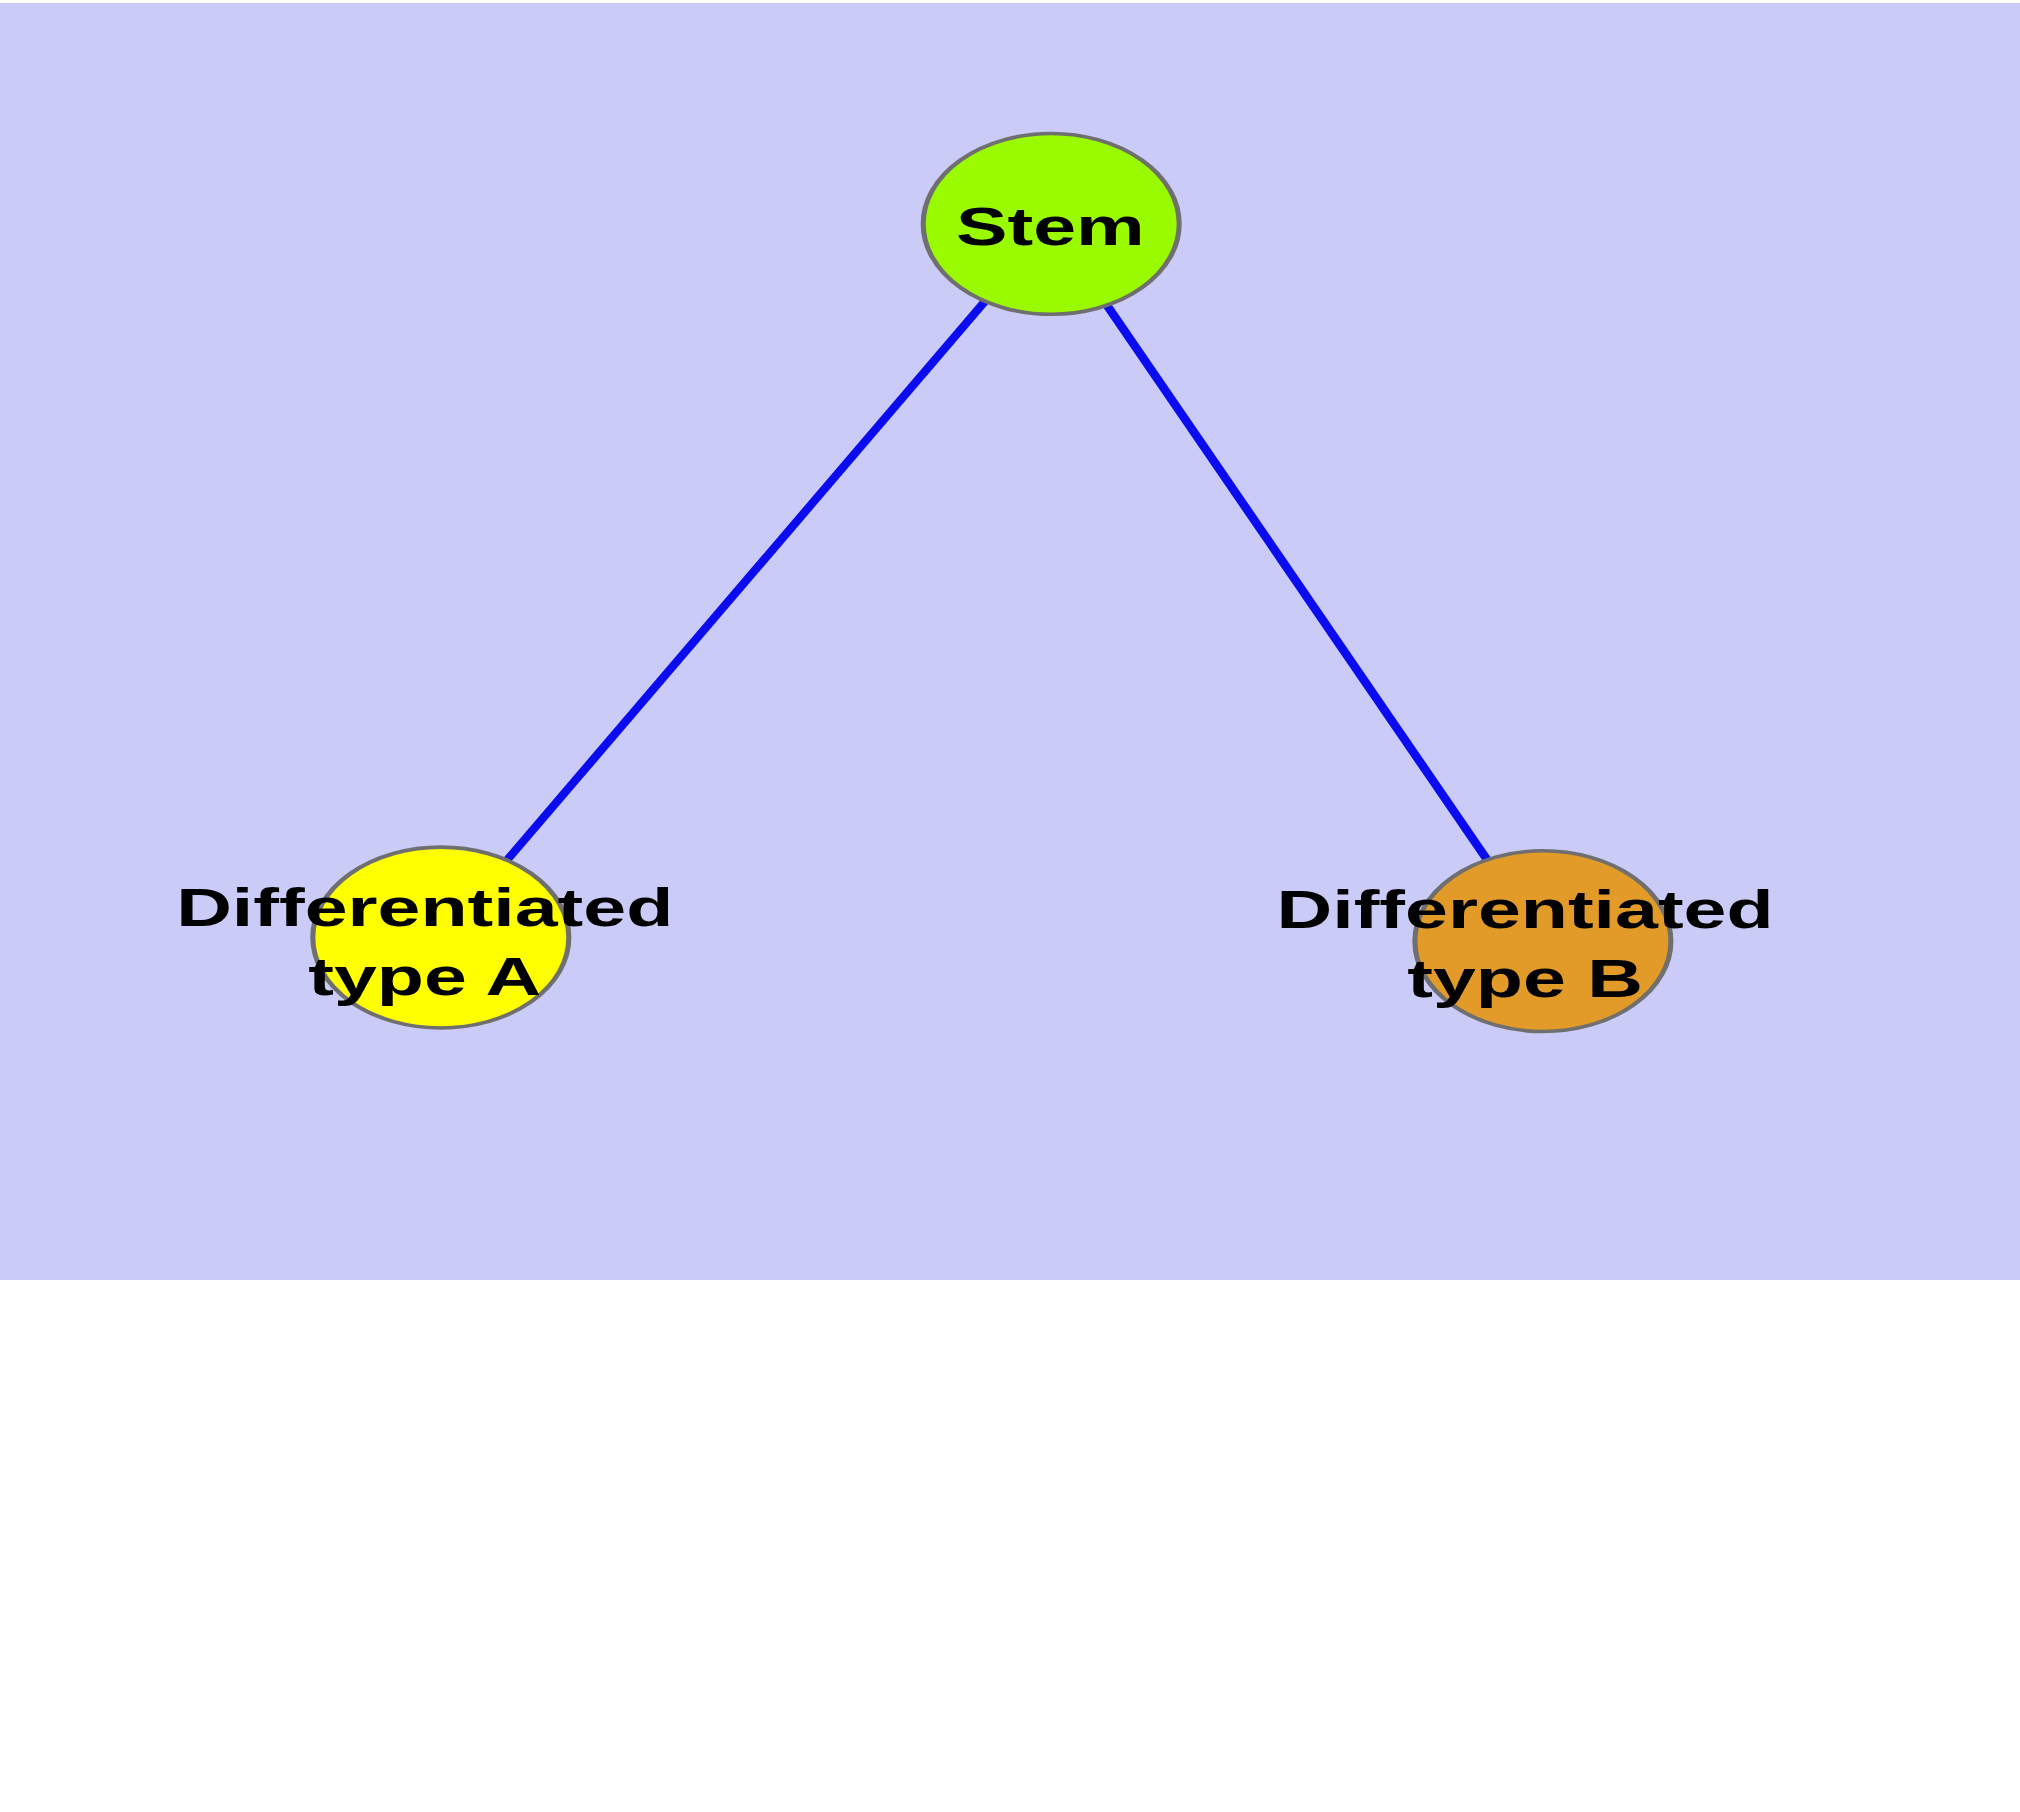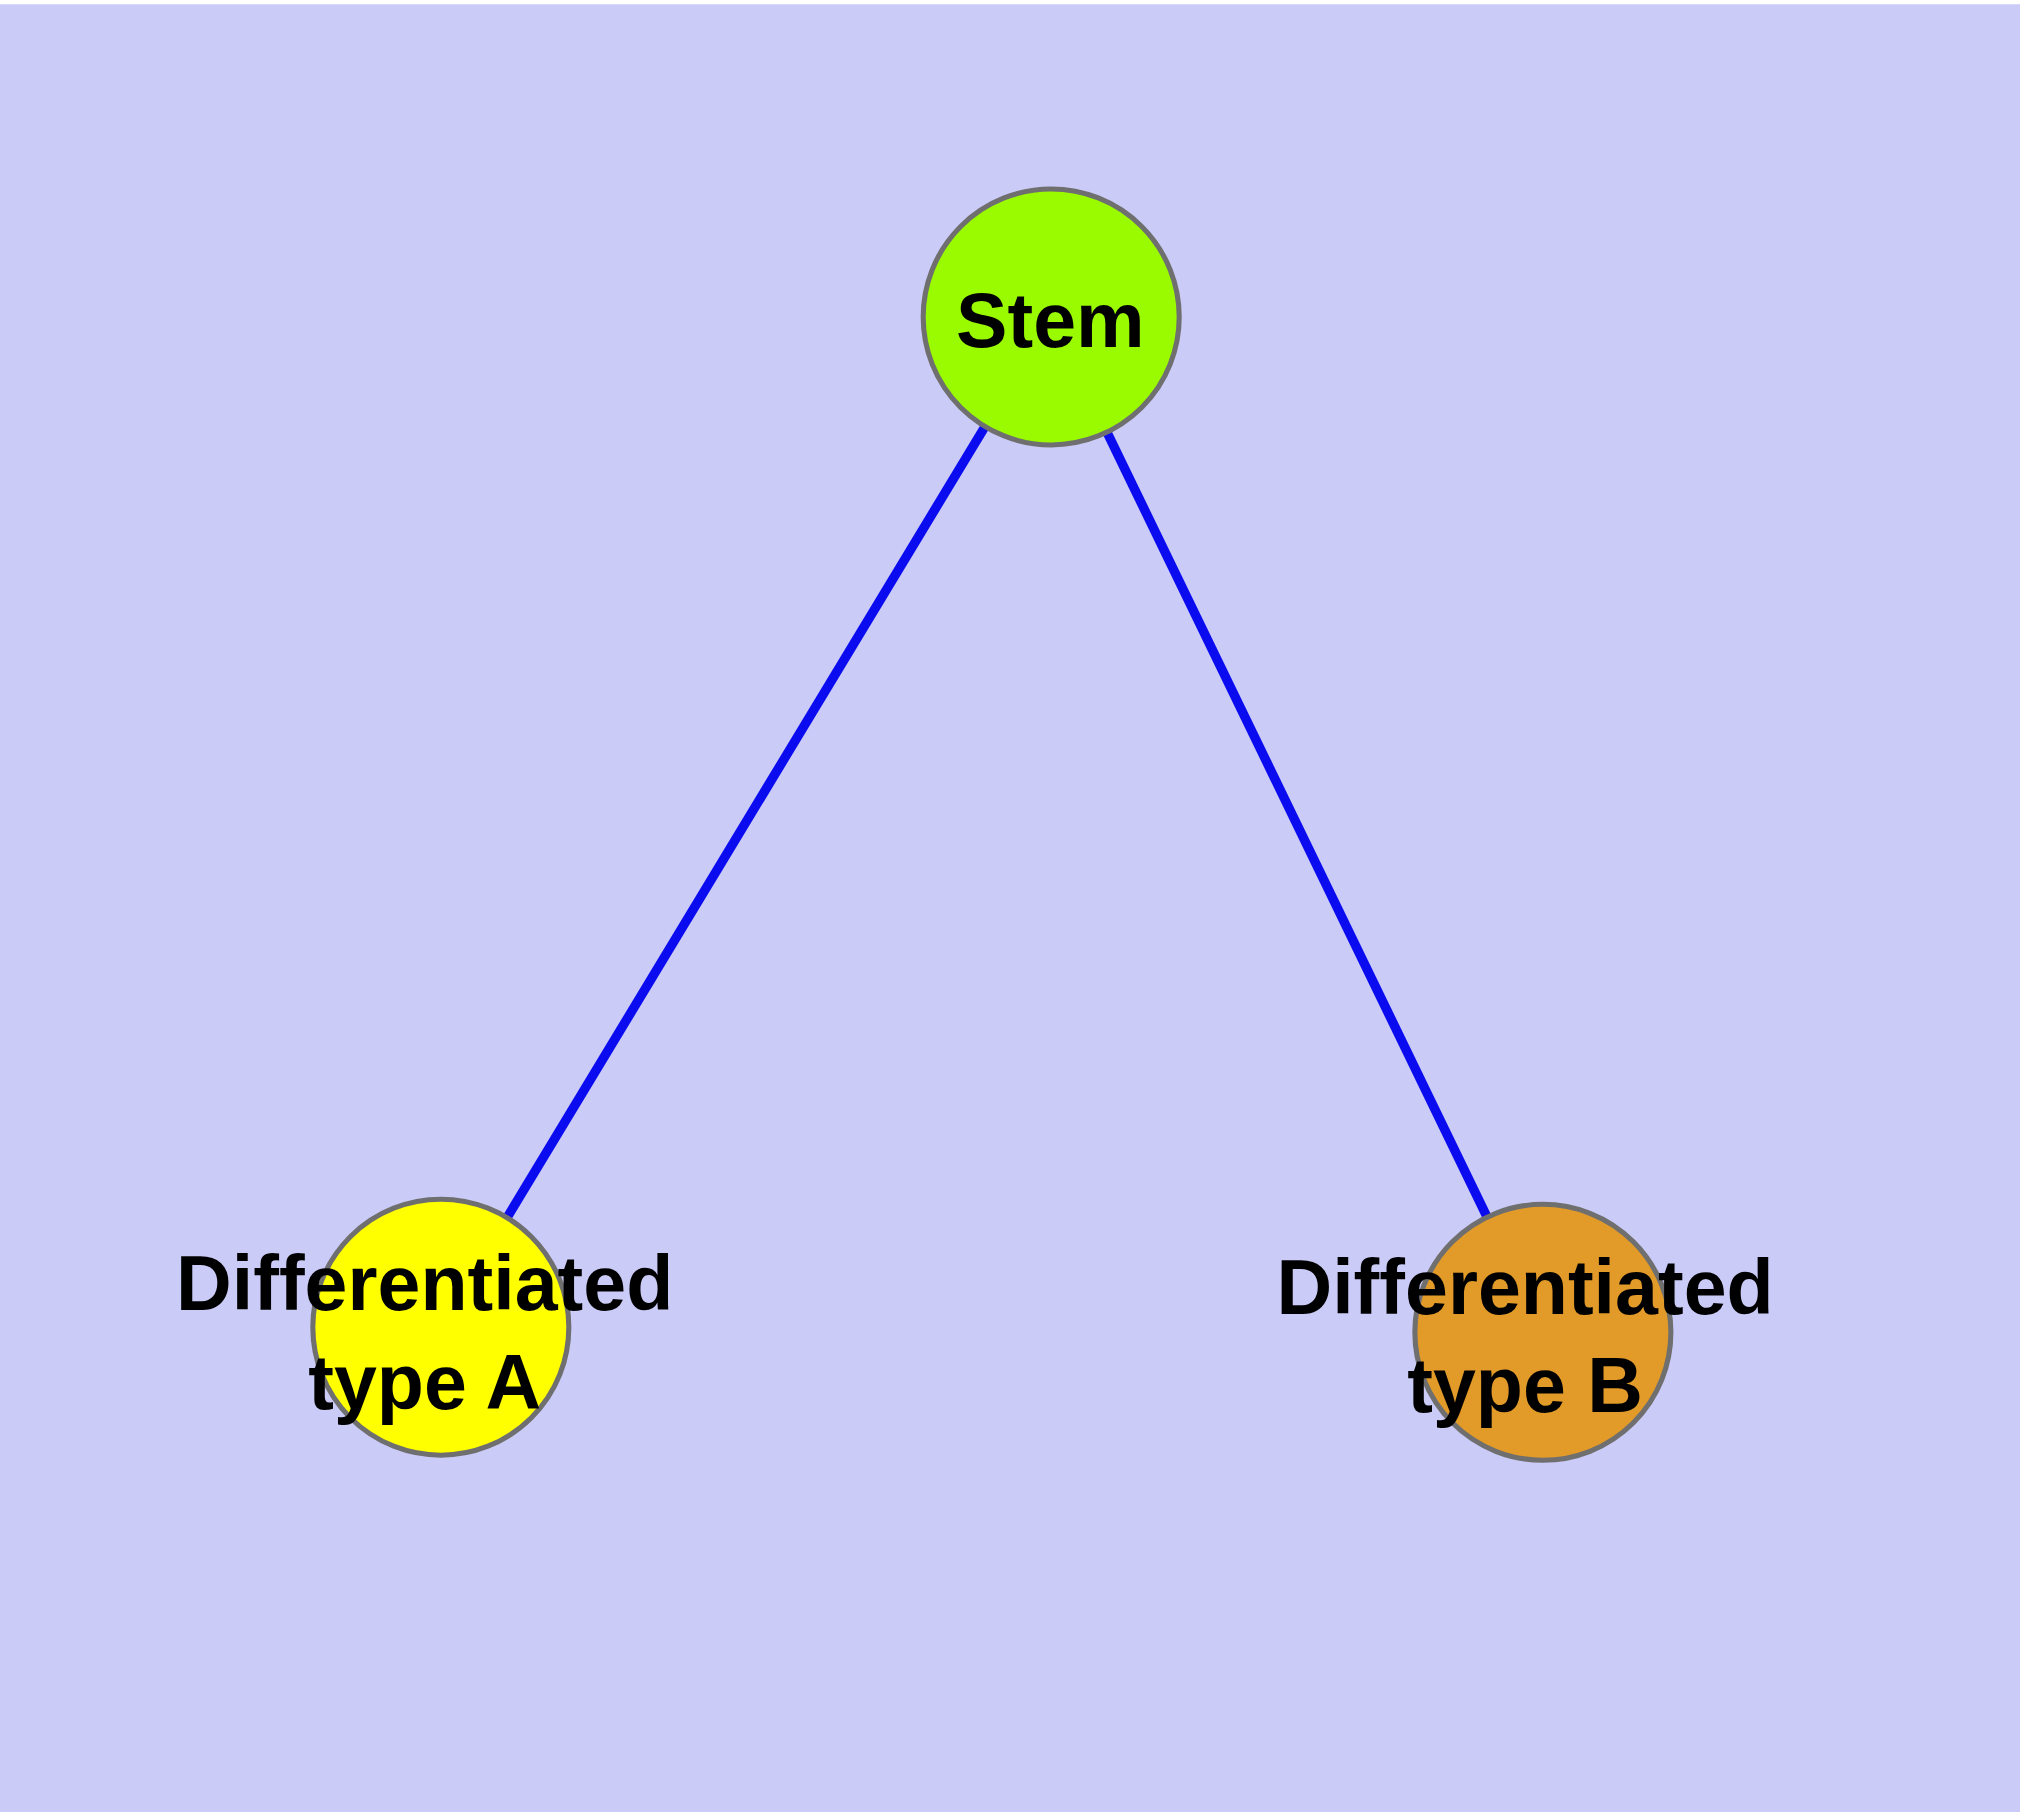--- a/index.html
+++ b/index.html
@@ -9,21 +9,21 @@
     background: #ffffff;
     font-family: "Liberation Sans", sans-serif;
     overflow: hidden;
     position: relative;
   }
   .canvas {
     position: absolute;
     left: 0;
     top: 0;
     width: 2021px;
-    height: 1812px;
+    height: 1280px;
   }
   svg { display: block; width: 100%; height: 100%; }
   text.node-label {
     font-family: "Liberation Sans", sans-serif;
     font-weight: 700;
   }
 </style>
 </head>
 <body>
 

